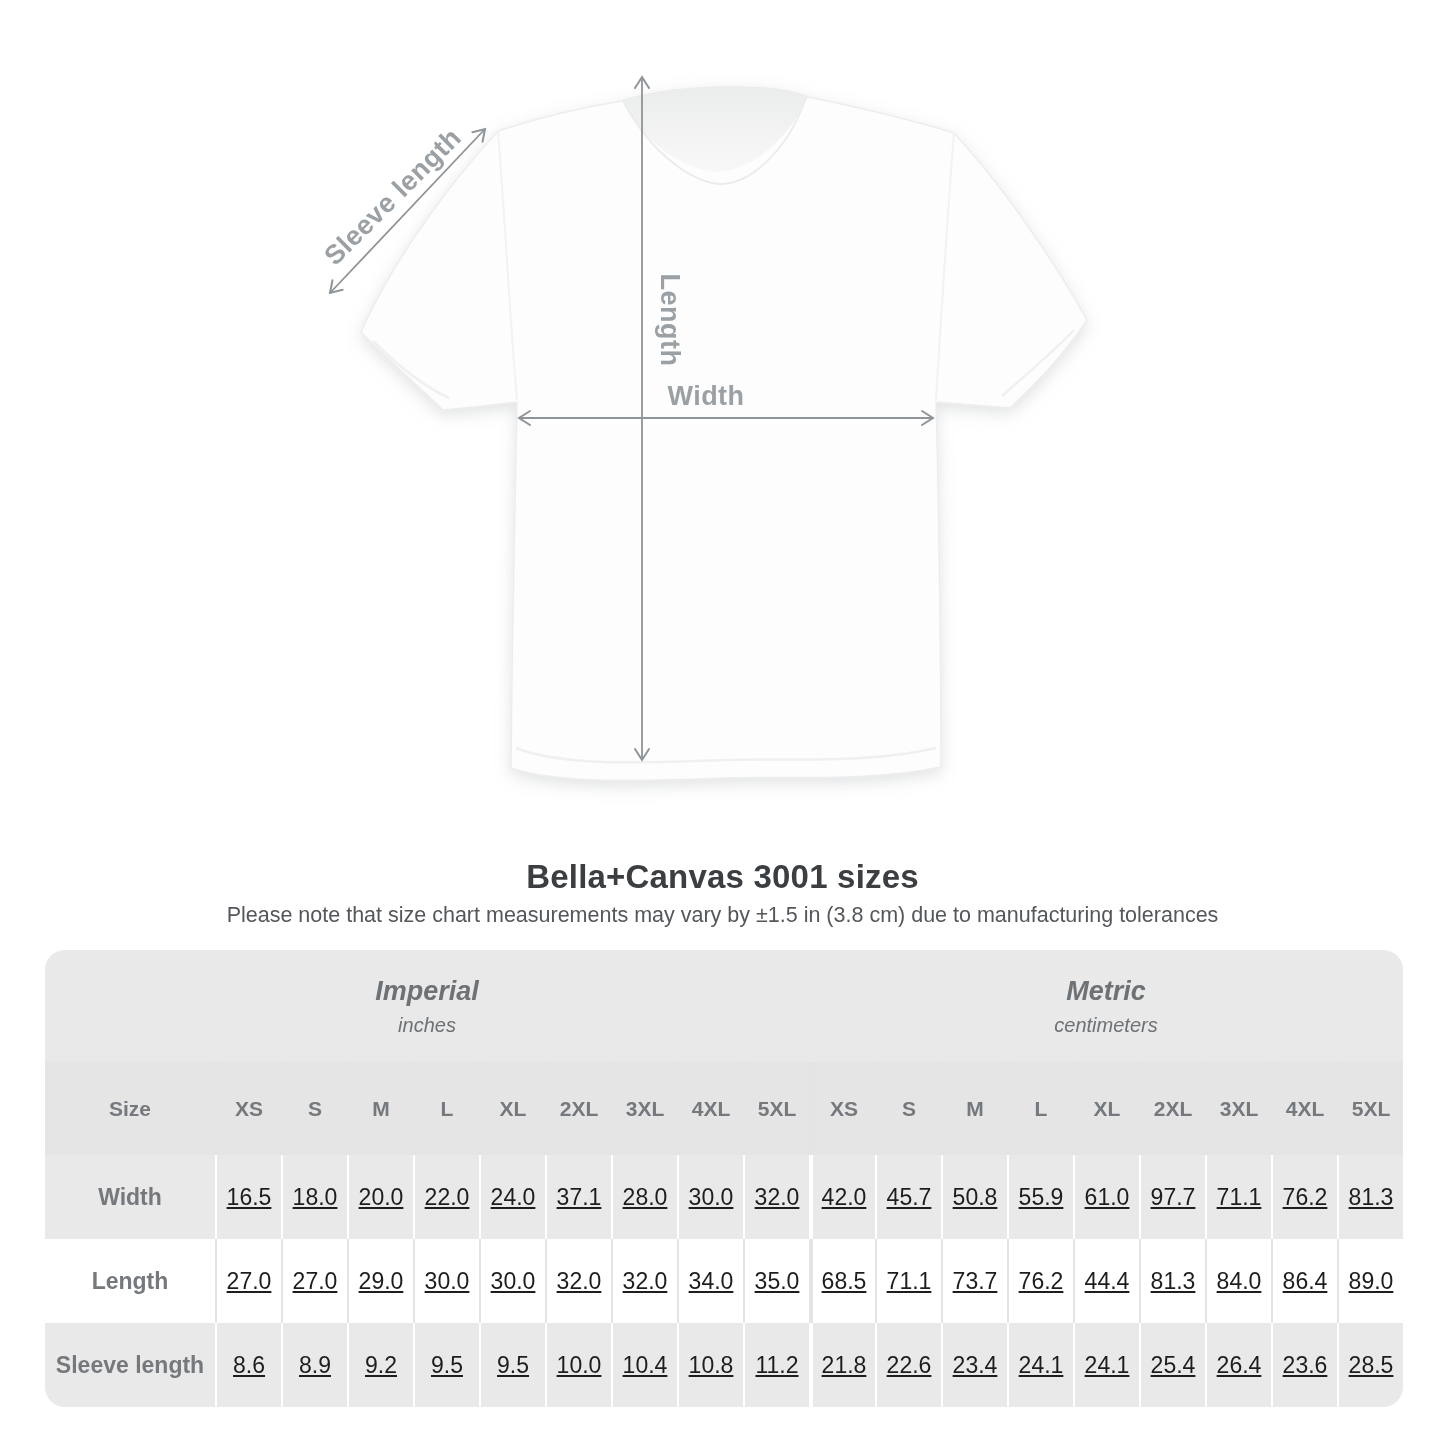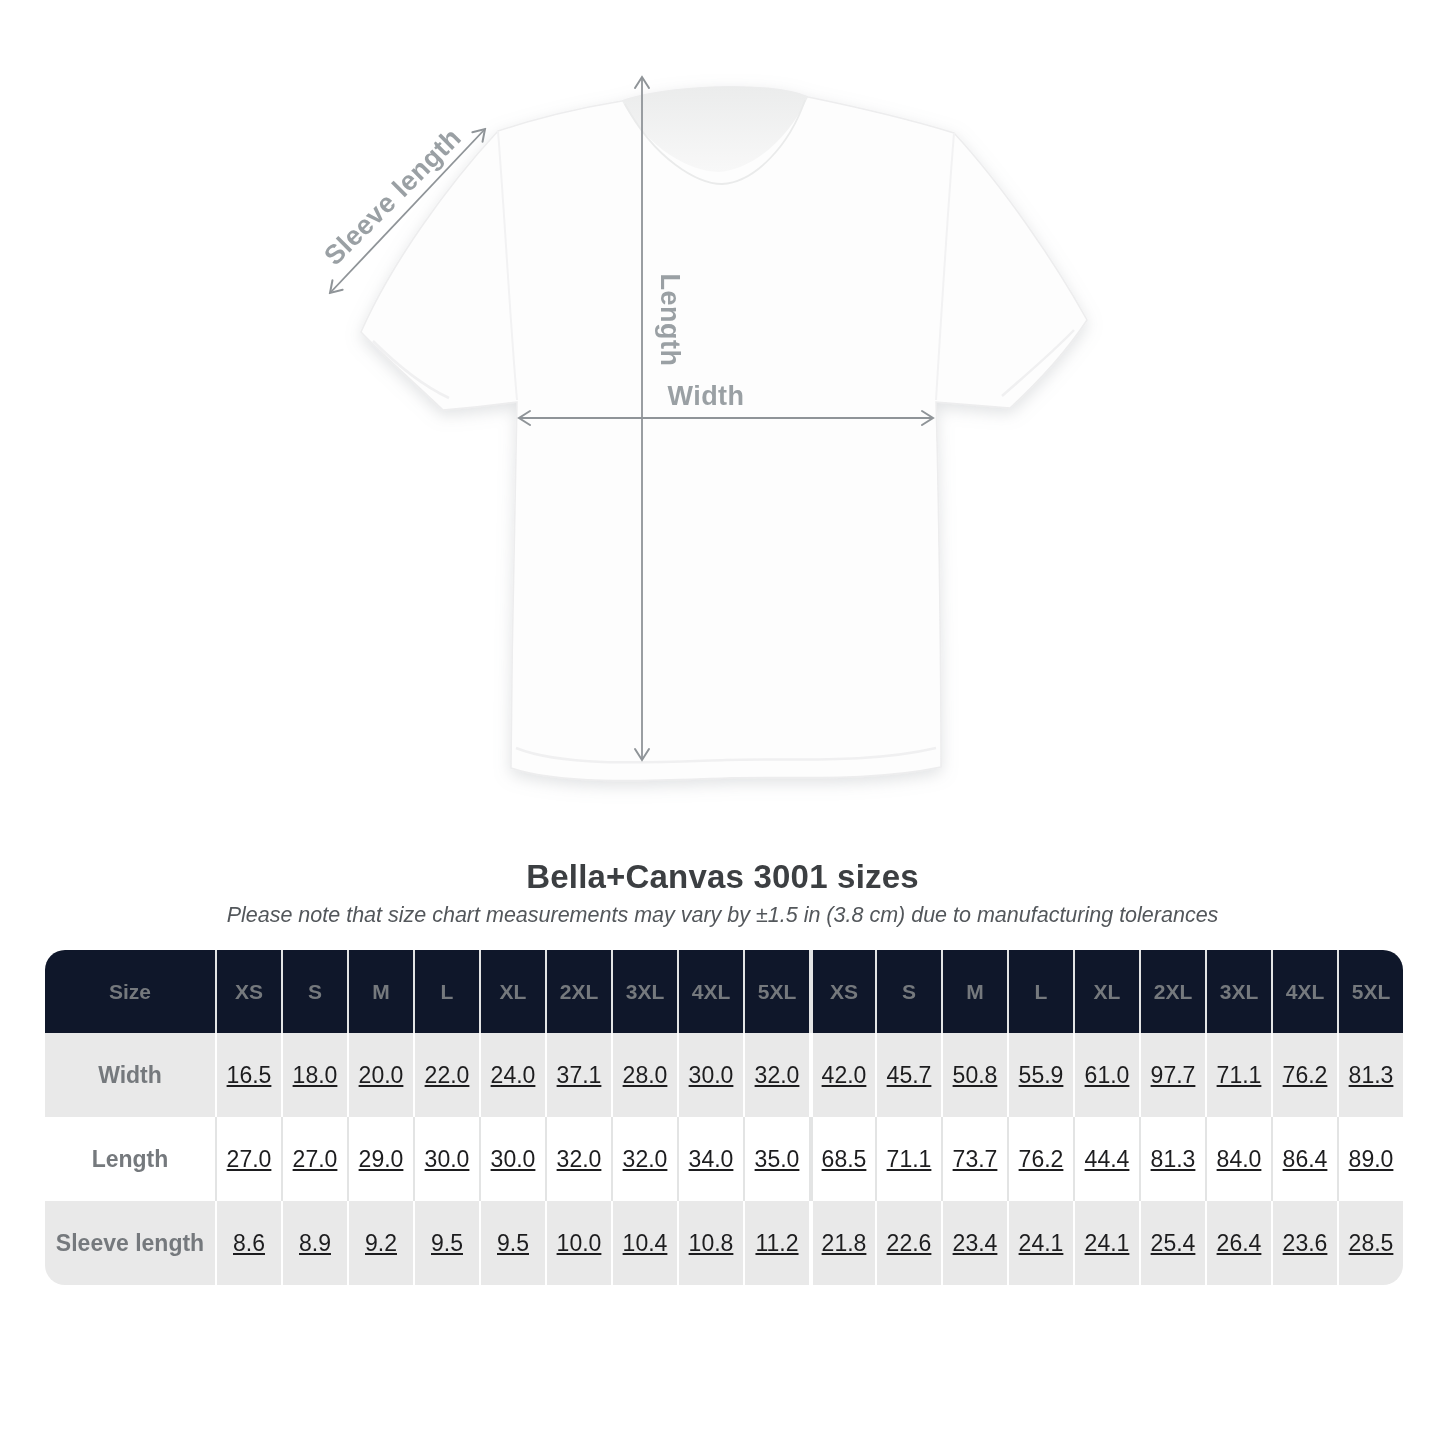--- a/index.html
+++ b/index.html
@@ -15,33 +15,33 @@
   }
   .annot.rot-45{transform:translate(-50%,-50%) rotate(-45deg);}
   .annot.rot90{transform:translate(-50%,-50%) rotate(90deg);}
   
   .chart-title{
     position:absolute;top:846px;left:0;width:100%;text-align:center;
     font-size:33px;font-weight:bold;color:#3c3f42;letter-spacing:.2px;margin-top:12px;
   }
   .chart-note{
     position:absolute;top:903px;left:0;width:100%;text-align:center;
-    font-size:21.5px;font-style:italic;color:#53575b;
+    font-size:21.5px;color:#53575b;
   }
   
   .size-table{
     position:absolute;left:45px;top:950px;width:1358px;
     border-radius:20px;overflow:hidden;background:#ffffff;
   }
   .band{display:grid;grid-template-columns:764px 594px;height:112px;background:#e9e9e9;}
   .group{display:flex;flex-direction:column;align-items:center;justify-content:center;gap:7px;color:#6d7276;}
   .gtitle{font-size:27px;font-weight:bold;font-style:italic;}
   .gsub{font-size:20px;font-style:italic;}
   .hrow,.trow{display:grid;grid-template-columns:170px repeat(18,1fr);}
-  .hrow{height:83px;background:#0f172a;}
+  .hrow{height:93px;background:#e5e5e5;}
   .trow{height:84px;}
   .trow.gray{background:#e9e9e9;}
   .trow.white{background:#ffffff;}
   .cell{display:flex;align-items:center;justify-content:center;border-left:2px solid transparent;}
   .cell:first-child{border-left:none;}
   .hrow .cell{border-left-color:#e3e4e4;}
   .trow.white .cell{border-left-color:#e3e4e4;}
   .trow.gray .cell{border-left-color:#ffffff;}
   .cell.sec{border-left-width:4px;}
   .head{font-size:21px;font-weight:bold;color:#75797d;}
@@ -101,20 +101,30 @@
 </svg>
 
 <div class="annot rot-45" style="left:393px;top:197px;">Sleeve length</div>
 <div class="annot rot90" style="left:669px;top:320px;">Length</div>
 <div class="annot" style="left:706px;top:396px;">Width</div>
 
 <div class="chart-title">Bella+Canvas 3001 sizes</div>
 <div class="chart-note">Please note that size chart measurements may vary by ±1.5 in (3.8 cm) due to manufacturing tolerances</div>
 
 <div class="size-table">
+  <div class="band">
+    <div class="group">
+      <div class="gtitle">Imperial</div>
+      <div class="gsub">inches</div>
+    </div>
+    <div class="group">
+      <div class="gtitle">Metric</div>
+      <div class="gsub">centimeters</div>
+    </div>
+  </div>
 
   <div class="hrow">
     <div class="cell head">Size</div>
 
   <div class="cell head">XS</div>
       <div class="cell head">S</div>
       <div class="cell head">M</div>
       <div class="cell head">L</div>
       <div class="cell head">XL</div>
       <div class="cell head">2XL</div>

